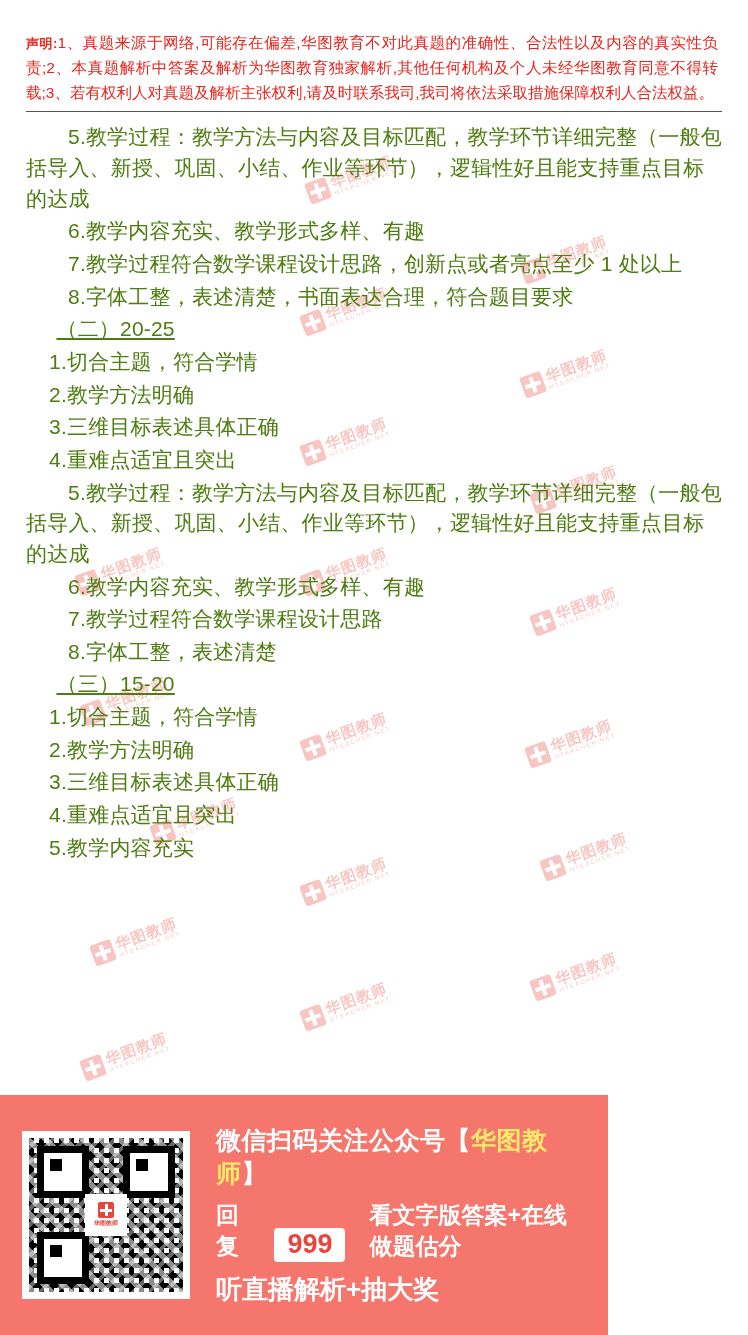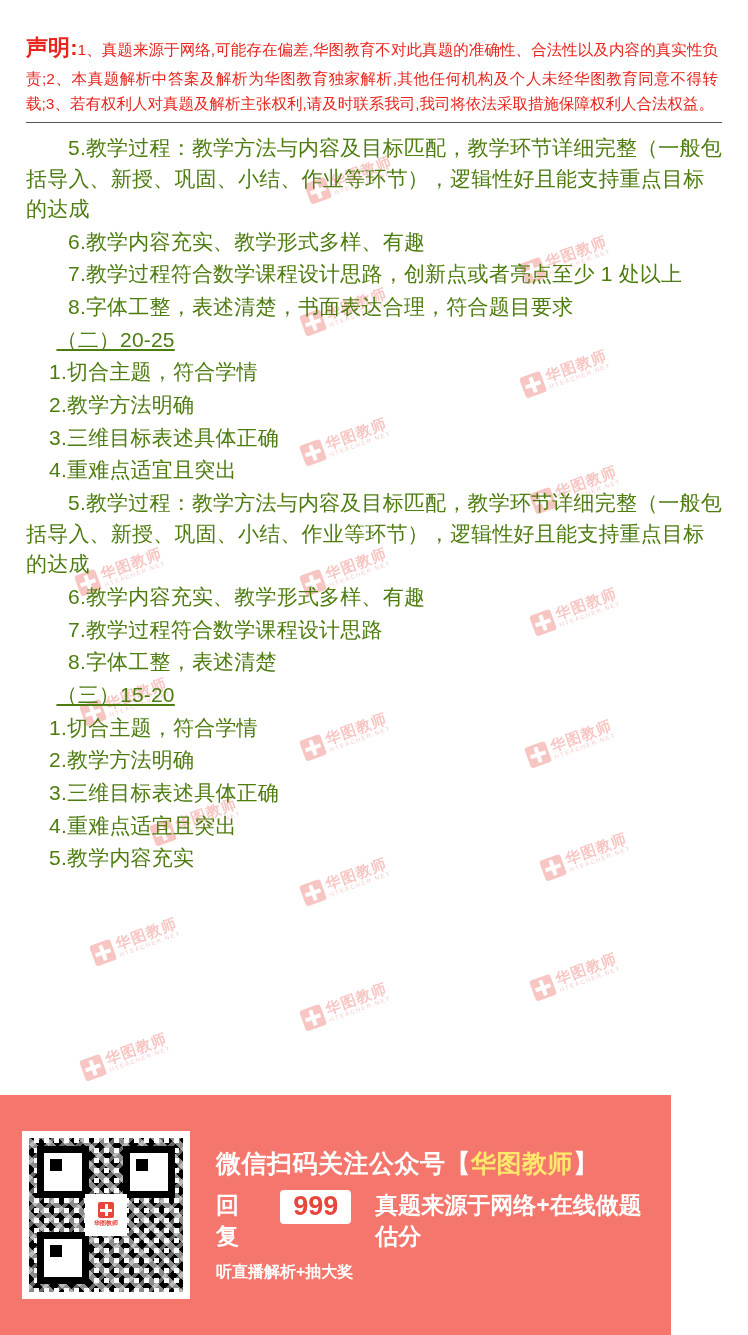--- a/index.html
+++ b/index.html
@@ -84,21 +84,21 @@
   .disclaimer {
     color: #e8241c;
     font-size: 15.5px;
     line-height: 1.62;
     text-align: justify;
     padding: 0 4px 0 0;
     margin: 0 0 6px 0;
   }
   .disclaimer .lead {
     font-weight: bold;
-    font-size: 22px;
+    font-size: 13px;
   }
 
   .rule {
     border: none;
     border-top: 1px solid #555;
     margin: 6px 0 10px 0;
   }
 
   .body-text {
     color: #4d7c0f;
@@ -118,21 +118,21 @@
     margin: 0 0 2px 0;
     padding-left: 1.45em;
     text-decoration: underline;
   }
 
   
   .promo {
     position: absolute;
     left: 0;
     bottom: 0;
-    width: 671px;
+    width: 608px;
     height: 240px;
     background: #f4766c;
     z-index: 3;
     display: flex;
     align-items: center;
     padding: 0 22px;
     box-sizing: border-box;
   }
   .qr-box {
     width: 168px;
@@ -231,34 +231,34 @@
     font-weight: bold;
     letter-spacing: 0.5px;
   }
   .promo-line1 .brand {
     color: #ffe96b;
   }
   .promo-line2 {
     font-size: 23px;
     font-weight: bold;
     display: flex;
-    align-items: flex-start;
+    align-items: flex-end;
     gap: 24px;
   }
   .promo-line2 .num-pill {
     background: #fff;
     color: #e8453c;
     font-size: 27px;
     font-weight: bold;
     padding: 1px 13px;
     border-radius: 4px;
     line-height: 1.18;
   }
   .promo-line3 {
-    font-size: 16px;
+    font-size: 26px;
     font-weight: bold;
   }
 </style>
 </head>
 <body>
 
 <div class="watermarks">
   <div class="wm" style="left:305px; top:168px;">
     <span class="wm-badge"></span>
     <span class="wm-txt">
@@ -438,17 +438,17 @@
     </div>
   </div>
 
   <div class="promo-text">
     <div class="promo-line1">
       <span>微信扫码关注公众号【</span><span class="brand">华图教师</span><span>】</span>
     </div>
     <div class="promo-line2">
       <span>回复</span>
       <span class="num-pill">999</span>
-      <span>真题来源于网络+在线做题估分</span>
+      <span>看文字版答案+在线做题估分</span>
     </div>
     <div class="promo-line3">听直播解析+抽大奖</div>
   </div>
 </div>
 
 </body></html>

